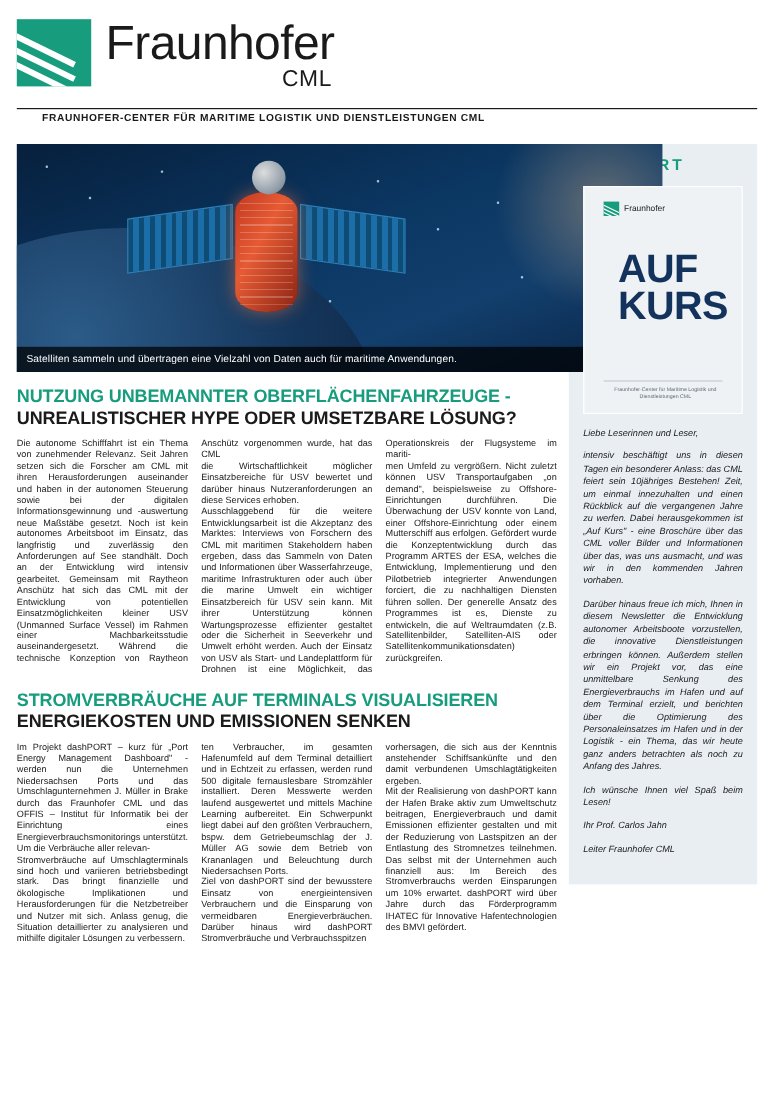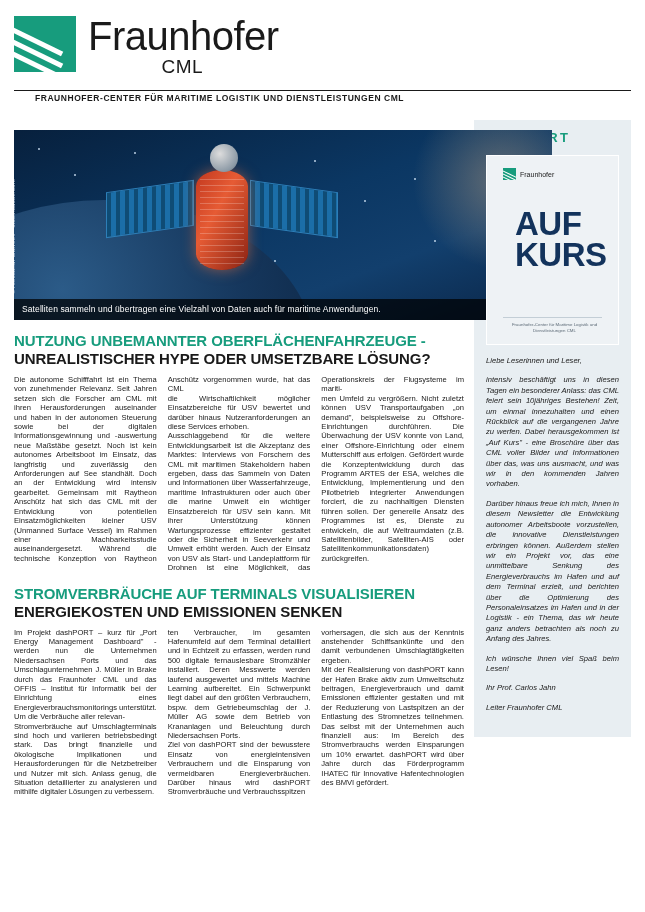--- a/index.html
+++ b/index.html
@@ -54,21 +54,21 @@
     margin-left: 12px;
   }
   .logo-name {
     font-size: 40px;
     line-height: 44px;
     letter-spacing: -0.5px;
     color: #1a1a1a;
     font-weight: normal;
   }
   .logo-sub {
-    text-align: center;
+    text-align: right;
     font-size: 19px;
     letter-spacing: 0.5px;
     color: #1a1a1a;
     margin-top: -2px;
     padding-right: 2px;
   }
   .news-block {
     position: absolute;
     right: 14px;
     top: 12px;
@@ -117,21 +117,20 @@
   .left-col { width: 450px; flex: 0 0 450px; }
   .right-col { flex: 1 1 auto; }
 
   
   .hero {
     position: relative;
     width: 538px;
     height: 190px;
     background: linear-gradient(160deg, #07203d 0%, #0b3763 45%, #123f6d 70%, #0a2445 100%);
     overflow: hidden;
-    margin-top: 10px;
   }
   .hero .earth {
     position: absolute;
     left: -120px;
     bottom: -180px;
     width: 420px;
     height: 300px;
     border-radius: 50%;
     background: radial-gradient(circle at 40% 30%, #2f5f8c 0%, #16365b 55%, #0a1f3a 100%);
     opacity: 0.9;

